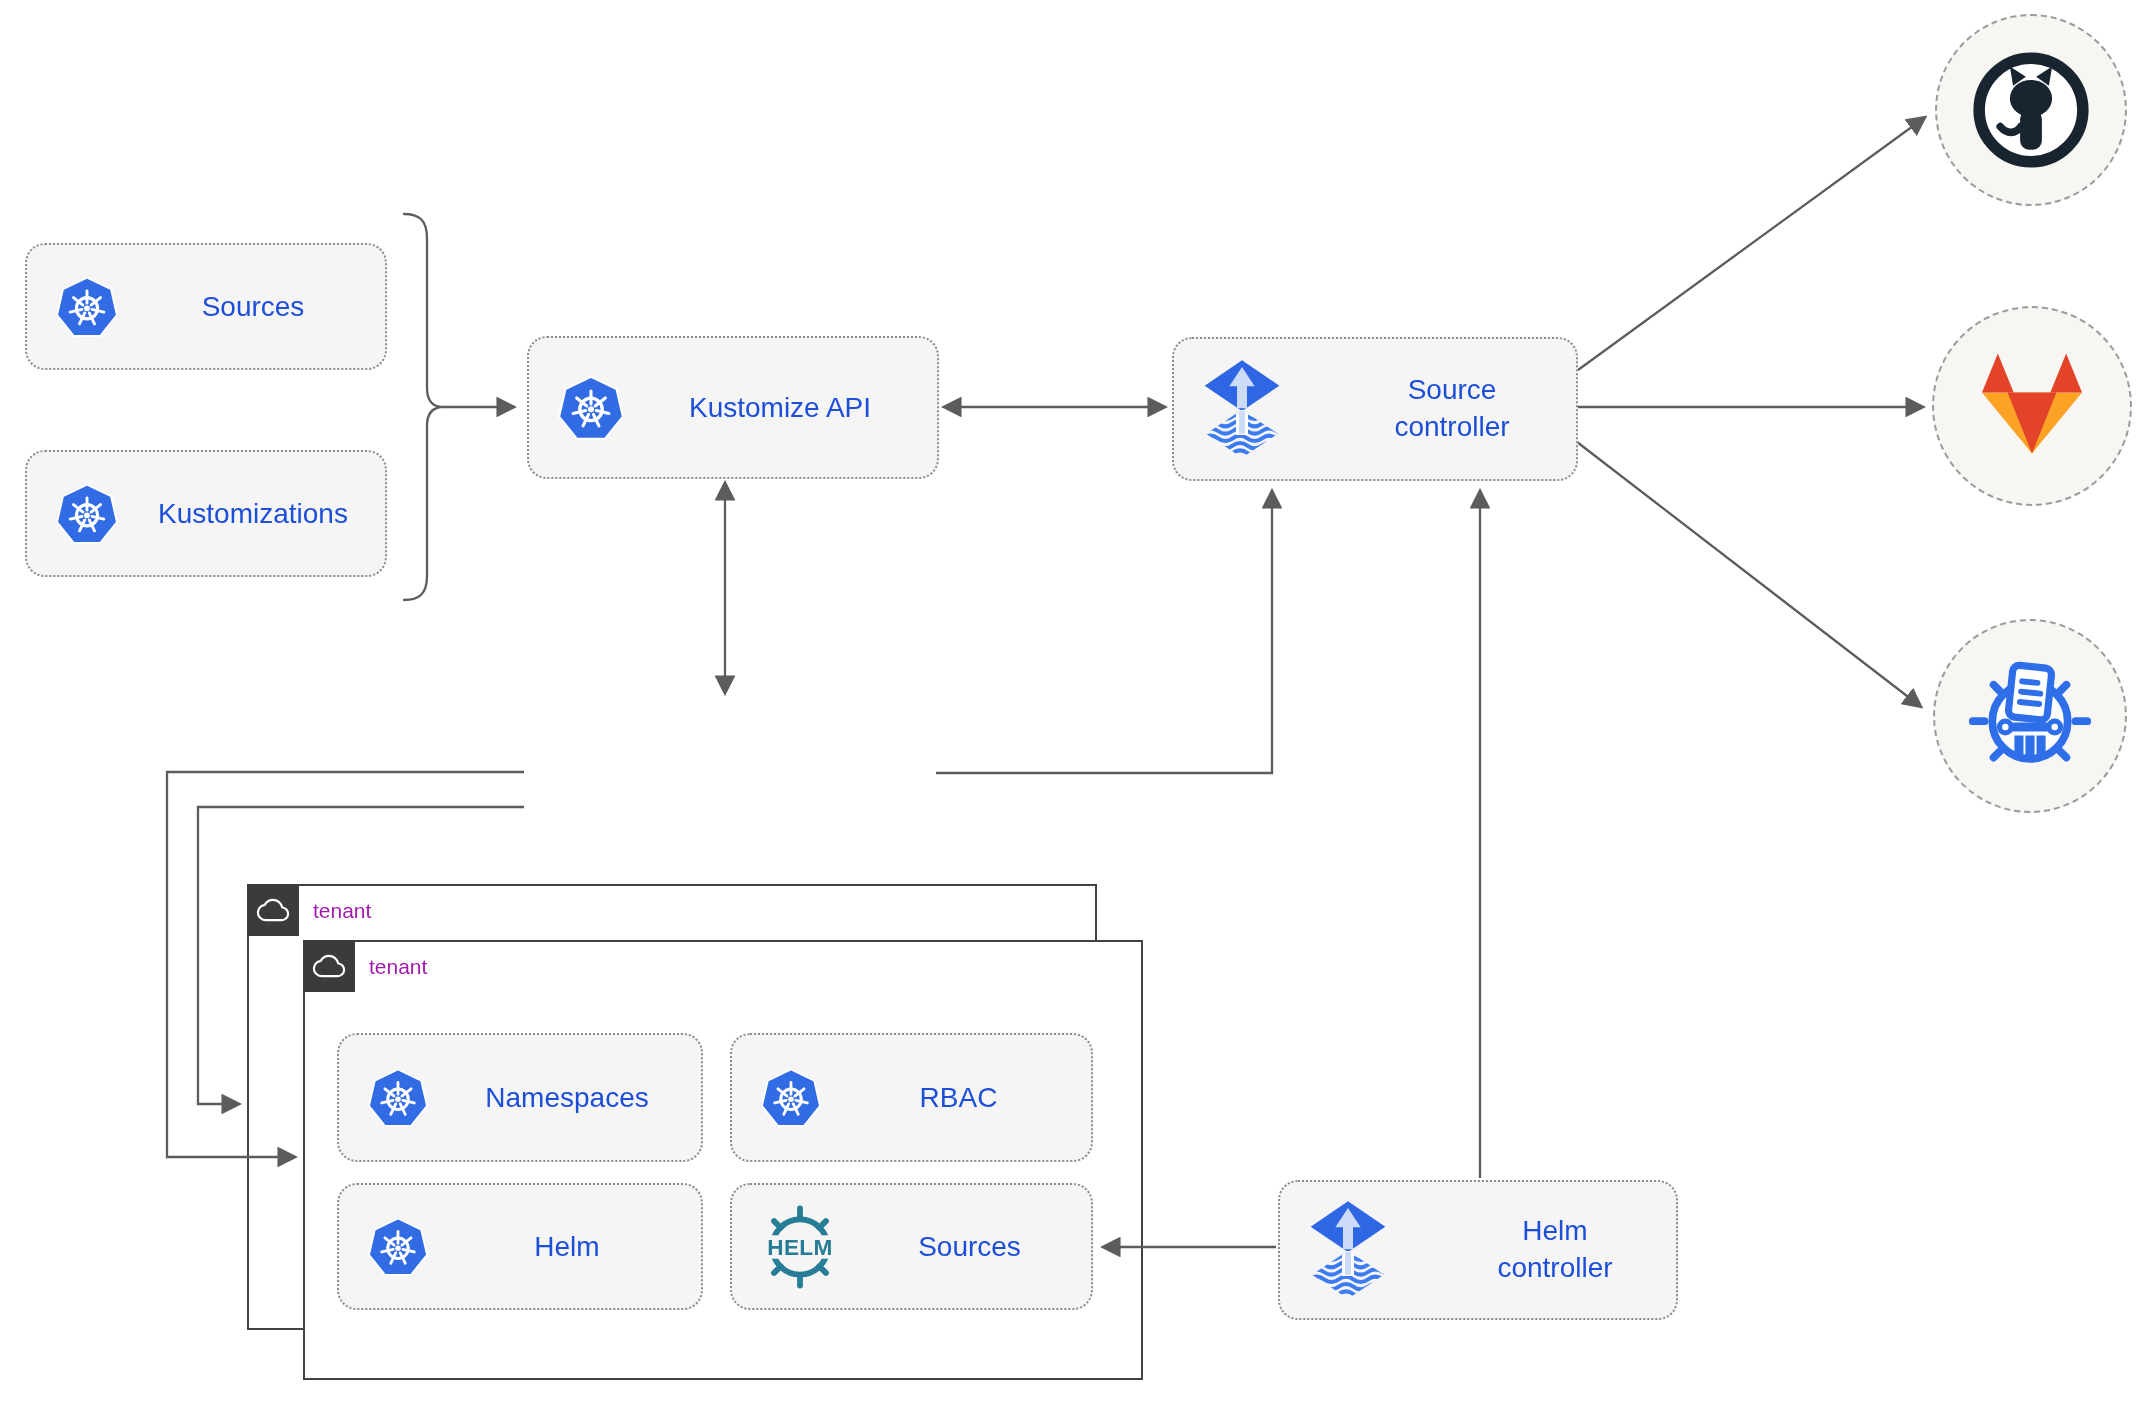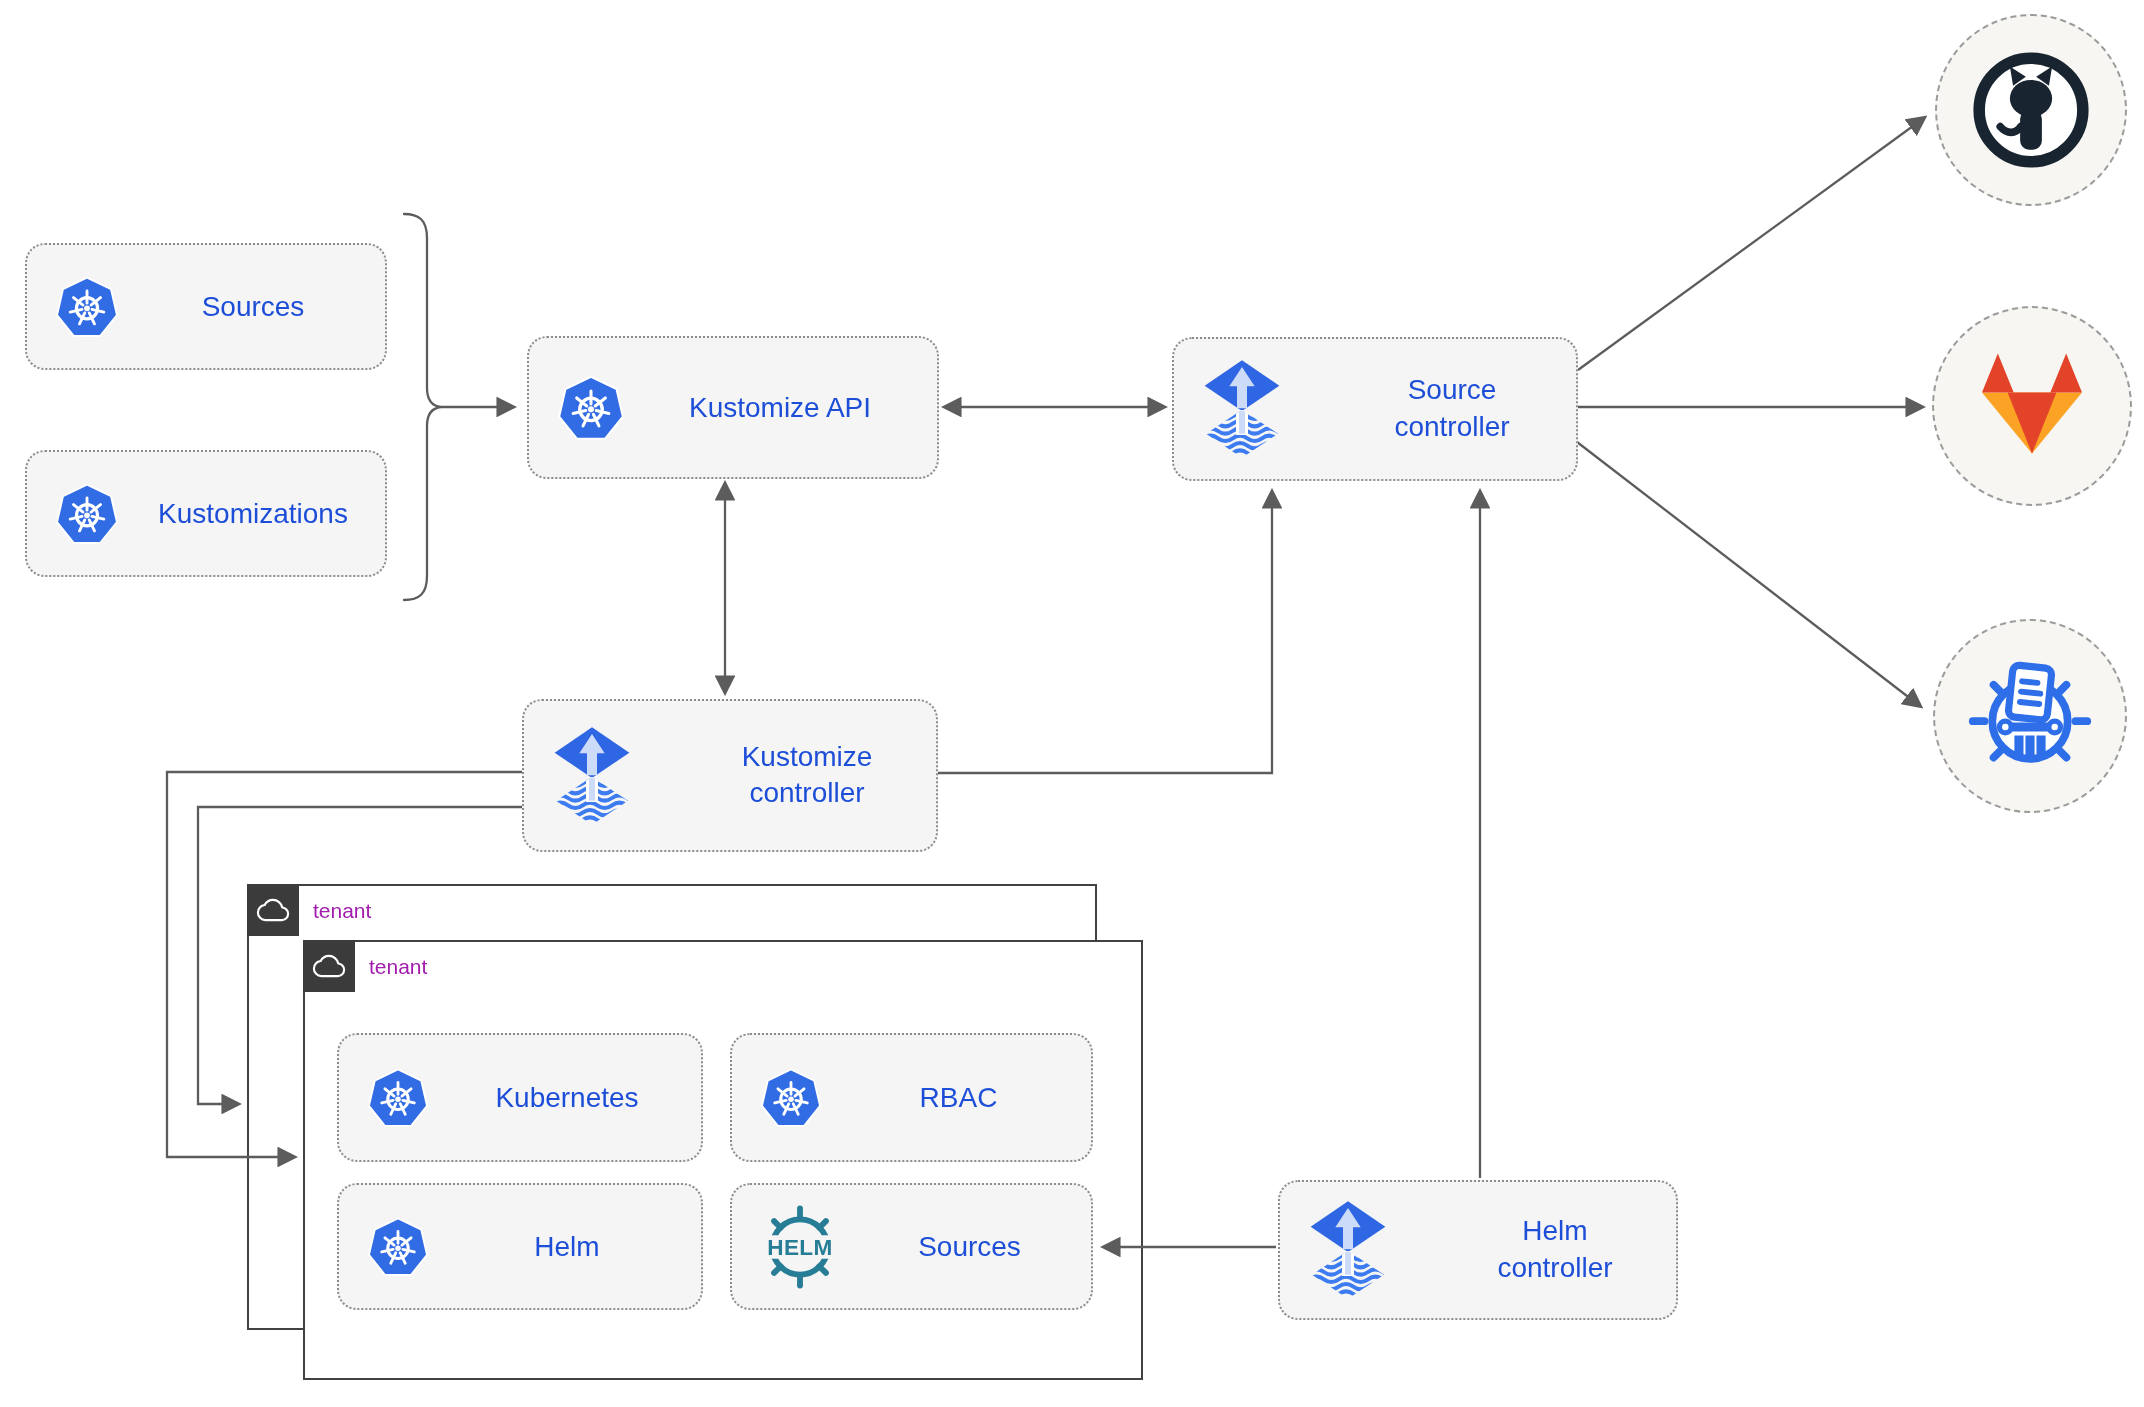--- a/index.html
+++ b/index.html
@@ -159,39 +159,33 @@
     <div class="lbl">Kustomize API</div>
   </div>
 
   <div class="node wrap" style="left:1172px;top:337px;width:406px;height:144px">
     <svg class="nicon" width="80" height="100">
         <use href="#sym-flux"></use>
       </svg>
     <div class="lbl">Source controller</div>
   </div>
 
-  <div class="node wrap" style="left:522px;top:699px;width:416px;height:153px">
-    <svg class="nicon" width="80" height="100">
-        <use href="#sym-flux"></use>
-      </svg>
-    <div class="lbl">Kustomize controller</div>
-  </div>
 
   <div class="node wrap" style="left:1278px;top:1180px;width:400px;height:140px">
     <svg class="nicon" width="80" height="100">
         <use href="#sym-flux"></use>
       </svg>
     <div class="lbl">Helm controller</div>
   </div>
 
   <div class="node" style="left:337px;top:1033px;width:366px;height:129px">
     <svg class="nicon" width="62" height="62">
         <use href="#sym-k8s"></use>
       </svg>
-    <div class="lbl">Kubernetes</div>
+    <div class="lbl">Namespaces</div>
   </div>
 
   <div class="node" style="left:730px;top:1033px;width:363px;height:129px">
     <svg class="nicon" width="62" height="62">
         <use href="#sym-k8s"></use>
       </svg>
     <div class="lbl">RBAC</div>
   </div>
 
   <div class="node" style="left:337px;top:1183px;width:366px;height:127px">

